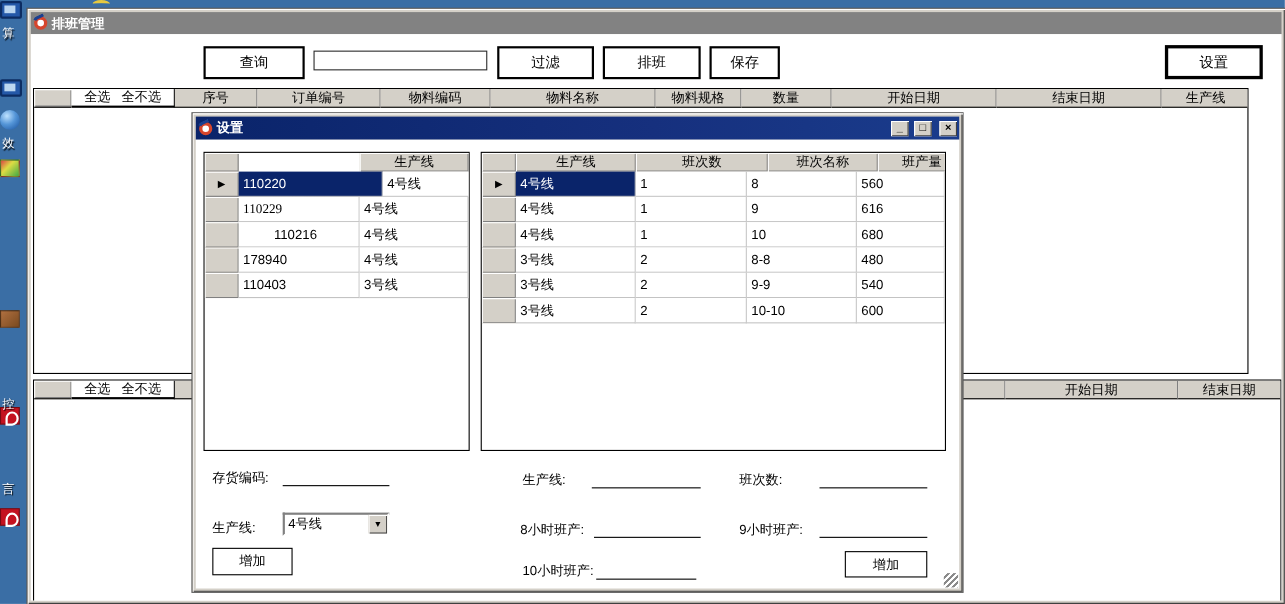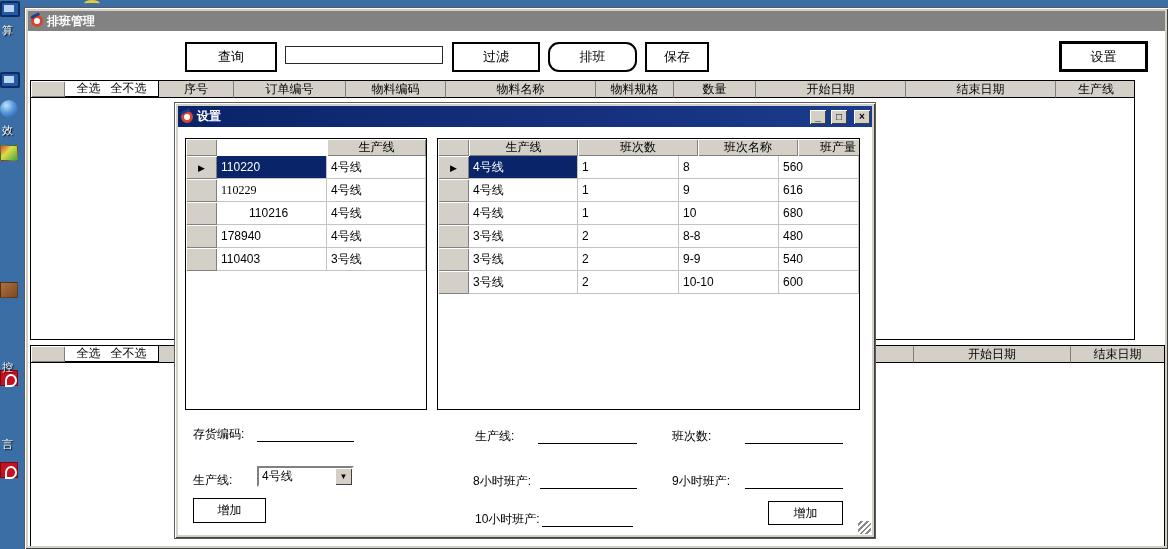--- a/index.html
+++ b/index.html
@@ -91,21 +91,21 @@
 <div class="abs winframe" style="left:25px;top:8px;width:1143px;height:541px;">
   <div class="abs titlebar tb-inactive" style="left:3px;top:3px;right:3px;height:20px;">
     <span class="logo"></span>
     <span>排班管理</span>
   </div>
   <div class="client" style="left:3px;top:23px;right:3px;bottom:3px;">
 
     <div class="abs btn" style="left:157px;top:11px;width:92px;height:30px;">查询</div>
     <input class="abs flatinput" style="left: 257px; top: 15px; width: 158px; height: 18px;" value="">
     <div class="abs btn" style="left:424px;top:11px;width:88px;height:30px;">过滤</div>
-    <div class="abs btn" style="left:520px;top:11px;width:89px;height:30px;border-radius:11px;">排班</div>
+    <div class="abs btn" style="left:520px;top:11px;width:89px;height:30px;">排班</div>
     <div class="abs btn" style="left:617px;top:11px;width:64px;height:30px;">保存</div>
     <div class="abs btn btn-def" style="left:1031px;top:10px;width:89px;height:31px;">设置</div>
 
     <div class="tblbox" style="left:2px;top:49px;width:1105px;height:260px;">
       <div class="thead">
         <div class="hsel" style="width:34px;"></div>
         <div class="hlinks" style="width:94px;">
           <span>全选</span>
           <span>全不选</span>
         </div>
@@ -149,21 +149,21 @@
   <div class="client" style="left:3px;top:24px;right:3px;bottom:3px;">
 
     <div class="grid" style="left:7px;top:11px;width:242px;height:272px;">
       <div class="ghead">
         <div class="ghcell" style="width:31px;"></div>
         <div class="ghcell" style="width:110px;margin-top:38px;">存货编码</div>
         <div class="ghcell" style="width:99px;">生产线</div>
       </div>
       <div class="grow">
         <div class="gsel">▶</div>
-        <div class="gcell sel" style="width:110px;">110220</div>
+        <div class="gcell sel" style="width:131px;">110220</div>
         <div class="gcell" style="width:99px;">4号线</div>
       </div>
       <div class="grow">
         <div class="gsel"></div>
         <div class="gcell" style="width:110px;font-family:Liberation Serif, serif;">110229</div>
         <div class="gcell" style="width:99px;">4号线</div>
       </div>
       <div class="grow">
         <div class="gsel"></div>
         <div class="gcell" style="width:110px;padding-left:32px;">110216</div>

